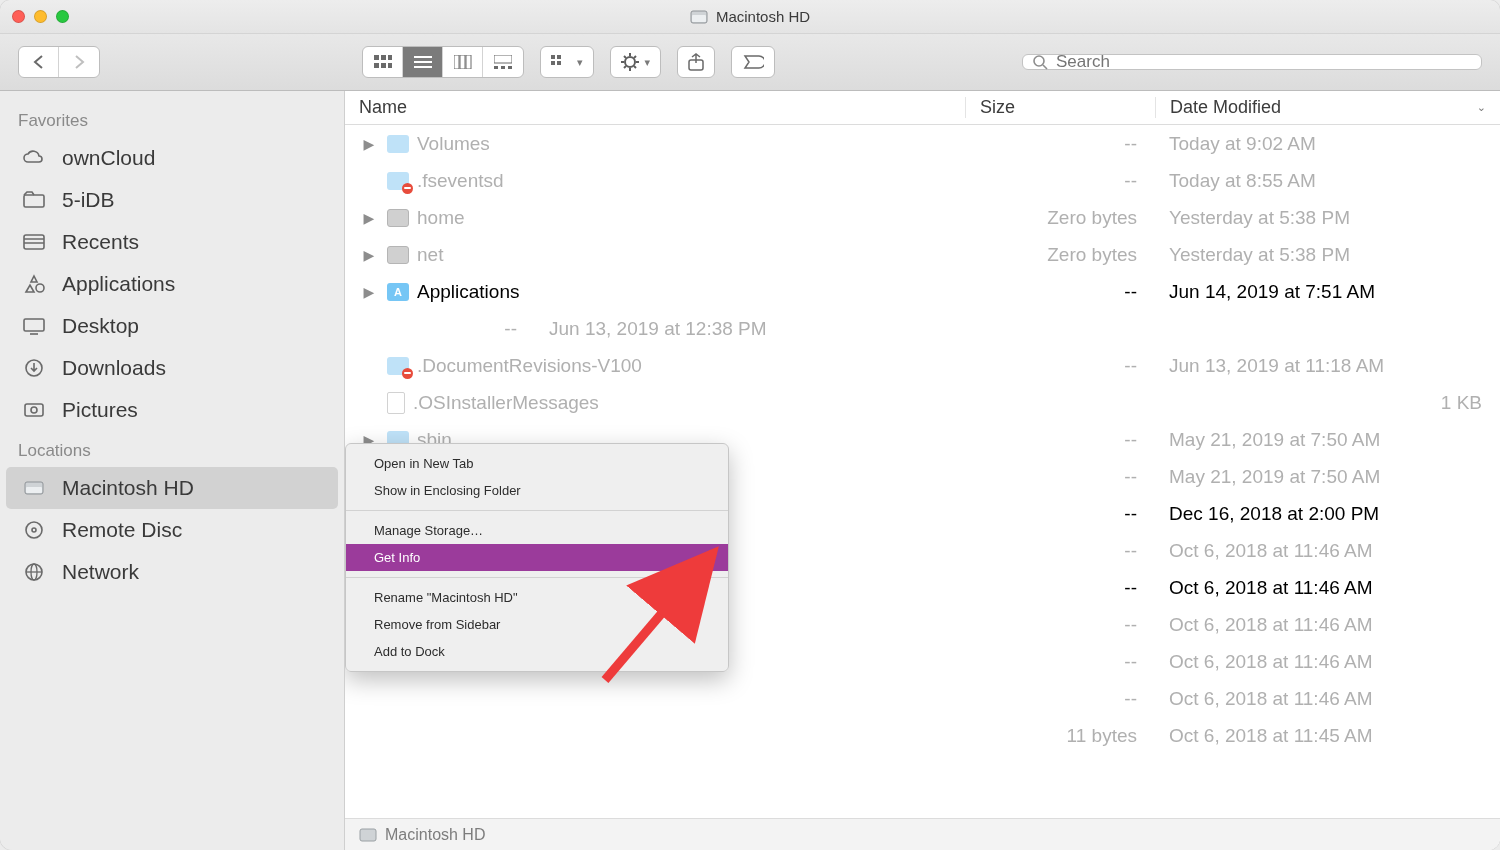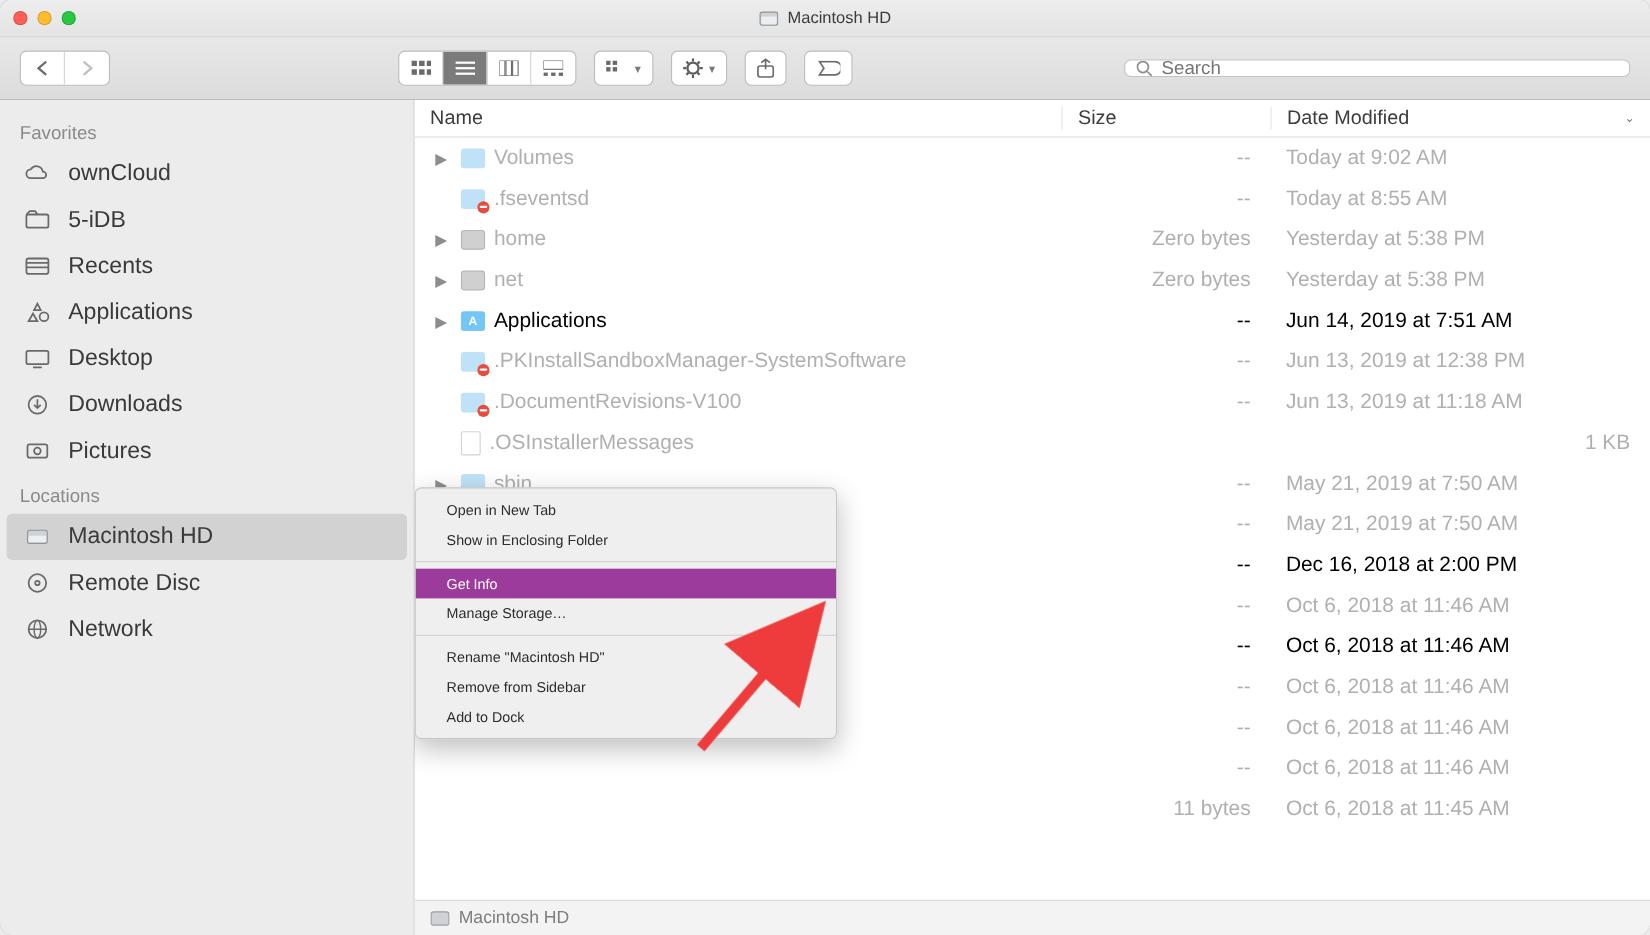--- a/index.html
+++ b/index.html
@@ -20,21 +20,21 @@
 .seg > * { display: flex; align-items: center; justify-content: center; min-width: 40px; padding: 0 8px; color: #5e5e5e; }
 .seg > *:not(:last-child) { border-right: 1px solid #d3d3d3; }
 .seg .active { background: #7b7b7b; color: #fff; }
 .btnp { background: #fff; border: 1px solid #bdbdbd; border-radius: 6px; height: 32px; display: flex; align-items: center; justify-content: center; padding: 0 10px; color: #5e5e5e; gap: 6px; }
 .spacer { flex: 1; }
 .search { flex: 0 0 460px; background: #fff; border: 1px solid #c3c3c3; border-radius: 6px; height: 16px; display: flex; align-items: center; padding: 0 10px; gap: 8px; color: #8d8d8d; font-size: 17px; }
 .search input { border: none; outline: none; flex: 1; font-size: 17px; background: transparent; }
 
 .body { flex: 1; display: flex; overflow: hidden; }
 
-.sidebar { width: 377px; background: #ececec; border-right: 1px solid #cfcfcf; padding: 10px 0 0 0; overflow: auto; }
+.sidebar { width: 345px; background: #ececec; border-right: 1px solid #cfcfcf; padding: 10px 0 0 0; overflow: auto; }
 .sb-head { color: #8a8a8a; font-size: 17px; padding: 10px 18px 6px; }
 .sb-item { display: flex; align-items: center; gap: 14px; padding: 9px 14px; font-size: 21px; color: #3a3a3a; border-radius: 5px; margin: 0 6px; }
 .sb-item.selected { background: #d2d2d2; }
 .sb-ic { width: 28px; height: 22px; display: flex; align-items: center; justify-content: center; color: #6a6a6a; }
 
 .main { flex: 1; background: #fff; display: flex; flex-direction: column; overflow: hidden; position: relative; }
 .cols { display: flex; align-items: center; height: 34px; border-bottom: 1px solid #dcdcdc; color: #3c3c3c; font-size: 18px; background: #fff; }
 .cols > div { padding: 0 14px; }
 .cols .name { flex: 1; }
 .cols .size { width: 190px; border-left: 1px solid #e4e4e4; }
@@ -335,27 +335,20 @@
               <span class="disc">▶</span>
               <span class="fic folder">
                 <span style="color:#fff;font-size:11px;font-weight:bold">A</span>
               </span>
               <span>Applications</span>
             </div>
             <div class="s">--</div>
             <div class="d">Jun 14, 2019 at 7:51 AM</div>
           </div>
           <div class="row dim">
-            <div class="n">
-              <span class="disc">▶</span>
-              <span class="fic folder dim">
-                <span class="no-entry"></span>
-              </span>
-              <span>.PKInstallSandboxManager-SystemSoftware</span>
-            </div>
             <div class="s">--</div>
             <div class="d">Jun 13, 2019 at 12:38 PM</div>
           </div>
           <div class="row dim">
             <div class="n">
               <span class="disc">▶</span>
               <span class="fic folder dim">
                 <span class="no-entry"></span>
               </span>
               <span>.DocumentRevisions-V100</span>
@@ -449,22 +442,22 @@
               <span style="width:22px;display:inline-block"></span>
               <span></span>
             </div>
             <div class="s">11 bytes</div>
             <div class="d">Oct 6, 2018 at 11:45 AM</div>
           </div>
           <div class="ctx" id="ctx">
             <div class="mi">Open in New Tab</div>
             <div class="mi">Show in Enclosing Folder</div>
             <div class="sep"></div>
+            <div class="mi">Manage Storage…</div>
             <div class="mi hl">Get Info</div>
-            <div class="mi">Manage Storage…</div>
             <div class="sep"></div>
             <div class="mi">Rename "Macintosh HD"</div>
             <div class="mi">Remove from Sidebar</div>
             <div class="mi">Add to Dock</div>
           </div>
 
         <svg class="arrow" width="500" height="260">
           <defs>
               <marker id="ah" markerWidth="12" markerHeight="12" refX="9" refY="5" orient="auto">
                 <path d="M0 0L10 5L0 10z" fill="#ee3b3b"></path>

